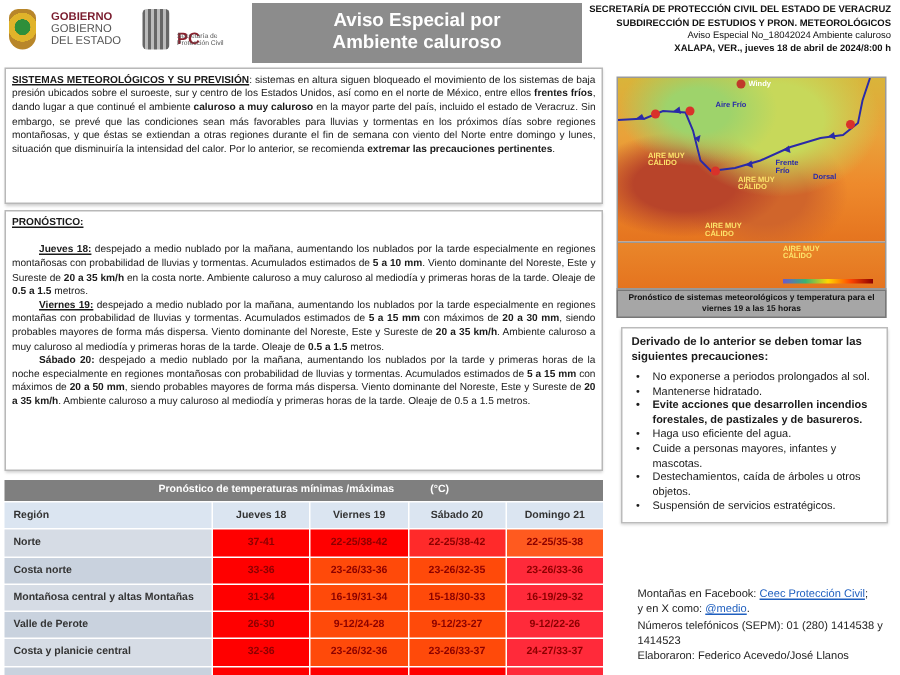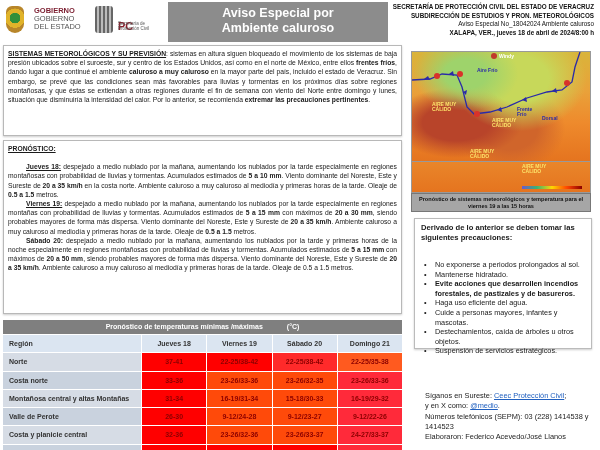--- a/index.html
+++ b/index.html
@@ -50,21 +50,21 @@
       radial-gradient(ellipse at 25% 65%, #b8442a 0 18%, transparent 35%),
       radial-gradient(ellipse at 55% 70%, #d0652b 0 20%, transparent 40%),
       linear-gradient(180deg, #d9b43a 0%, #e9a23a 35%, #ee8a2c 65%, #e5741f 100%);
     border: 1px solid #999; }
   .map svg { position: absolute; left: 0; top: 0; }
   .map-label { position: absolute; font-size: 5px; font-weight: bold; }
   .map-caption { position: absolute; left: 411px; top: 193px; width: 180px; height: 19px; background: #a6a6a6; border: 1px solid #777;
     font-size: 5.6px; font-weight: bold; text-align: center; line-height: 7px; padding-top: 2px; color: #111; }
   .prec-box { position: absolute; left: 414px; top: 218px; width: 178px; height: 131px; border: 1px solid #bbb; padding: 4px 6px;
     font-size: 7.3px; line-height: 9.6px; background: #fff; box-shadow: 0 1px 2px #ccc; }
-  .prec-title { font-weight: bold; font-size: 7.6px; line-height: 10px; margin-bottom: 17px; }
+  .prec-title { font-weight: bold; font-size: 7.6px; line-height: 10px; margin-bottom: 3px; }
   .prec-list { list-style: none; }
   .prec-list li { position: relative; padding-left: 14px; }
   .prec-list li::before { content: "•"; position: absolute; left: 3px; top: 0; }
   .prec-list li.bold { font-weight: bold; }
   .contact { position: absolute; left: 425px; top: 391px; width: 172px; font-size: 7.4px; line-height: 10.3px; color: #222; }
   .contact a { color: #1f5fbf; text-decoration: underline; text-align: right; }
 </style>
 </head>
 <body>
 
@@ -205,20 +205,20 @@
       <li class="bold">Evite acciones que desarrollen incendios forestales, de pastizales y de basureros.</li>
       <li>Haga uso eficiente del agua.</li>
       <li>Cuide a personas mayores, infantes y mascotas.</li>
       <li>Destechamientos, caída de árboles u otros objetos.</li>
       <li>Suspensión de servicios estratégicos.</li>
     </ul>
 </div>
 
 <div class="contact">
   <div>
-    <span>Síganos en Sureste: </span><a>Ceec Protección Civil</a><span>;</span>
+    <span>Montañas en Facebook: </span><a>Ceec Protección Civil</a><span>;</span>
   </div>
   <div>
     <span>y en X como: </span><a>@medio</a><span>.</span>
   </div>
-  <div>Números telefónicos (SEPM):  03 (228) 1414538  y 1414523</div>
+  <div>Números telefónicos (SEPM):  01 (280) 1414538  y 1414523</div>
   <div>Elaboraron: Federico Acevedo/José Llanos</div>
 </div>
 
 </body></html>

